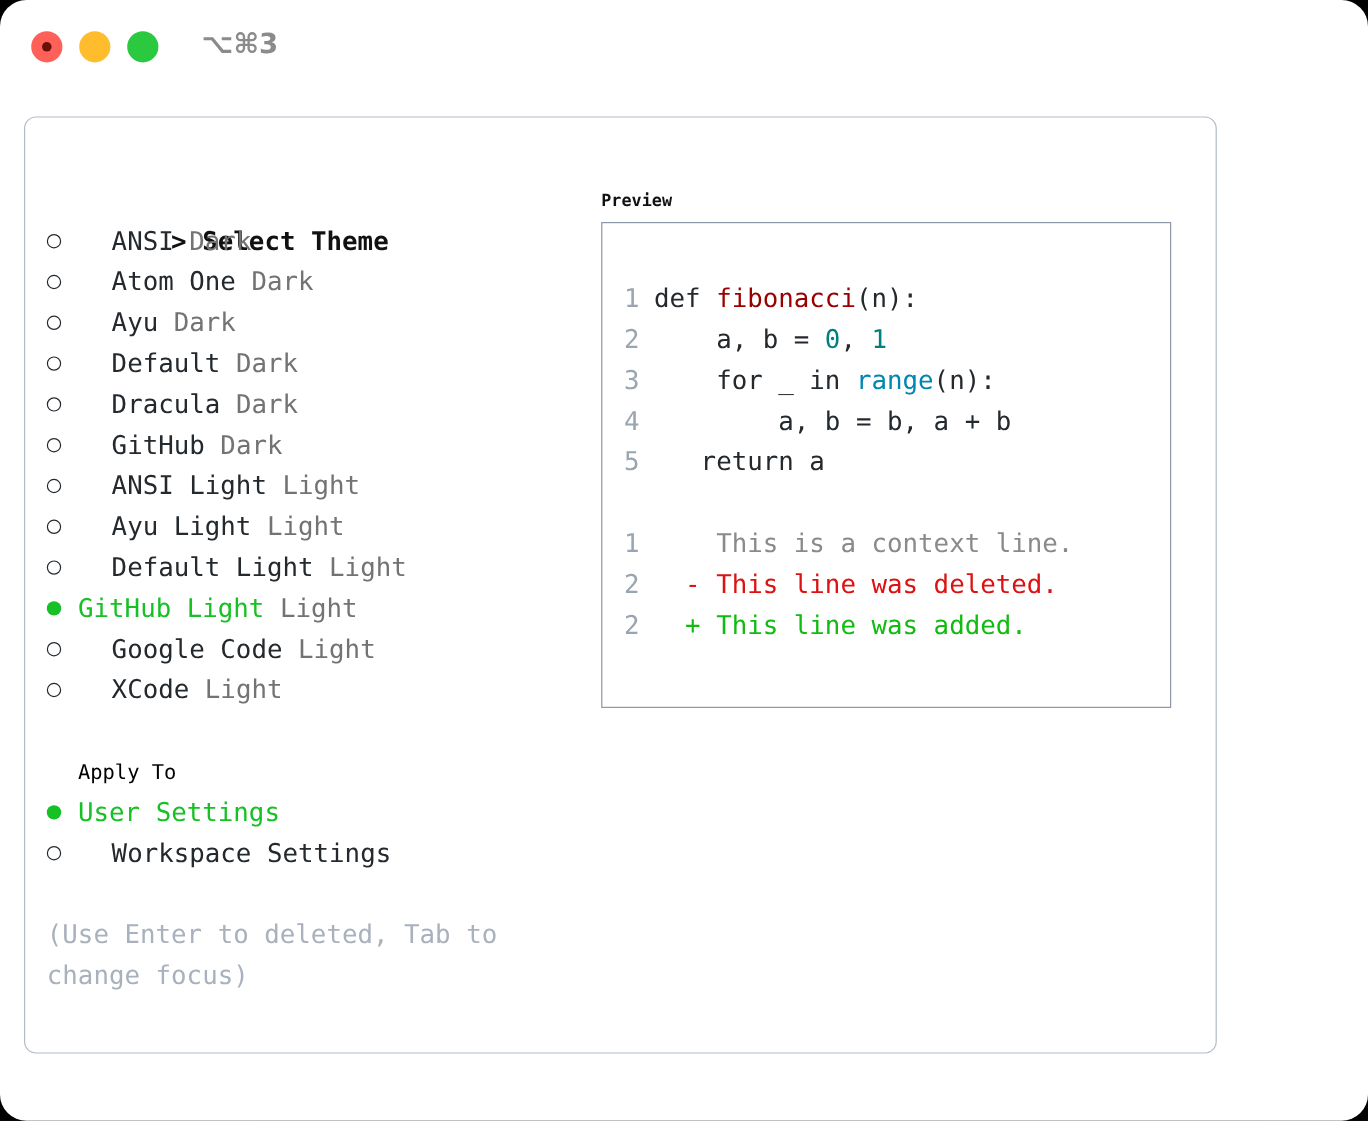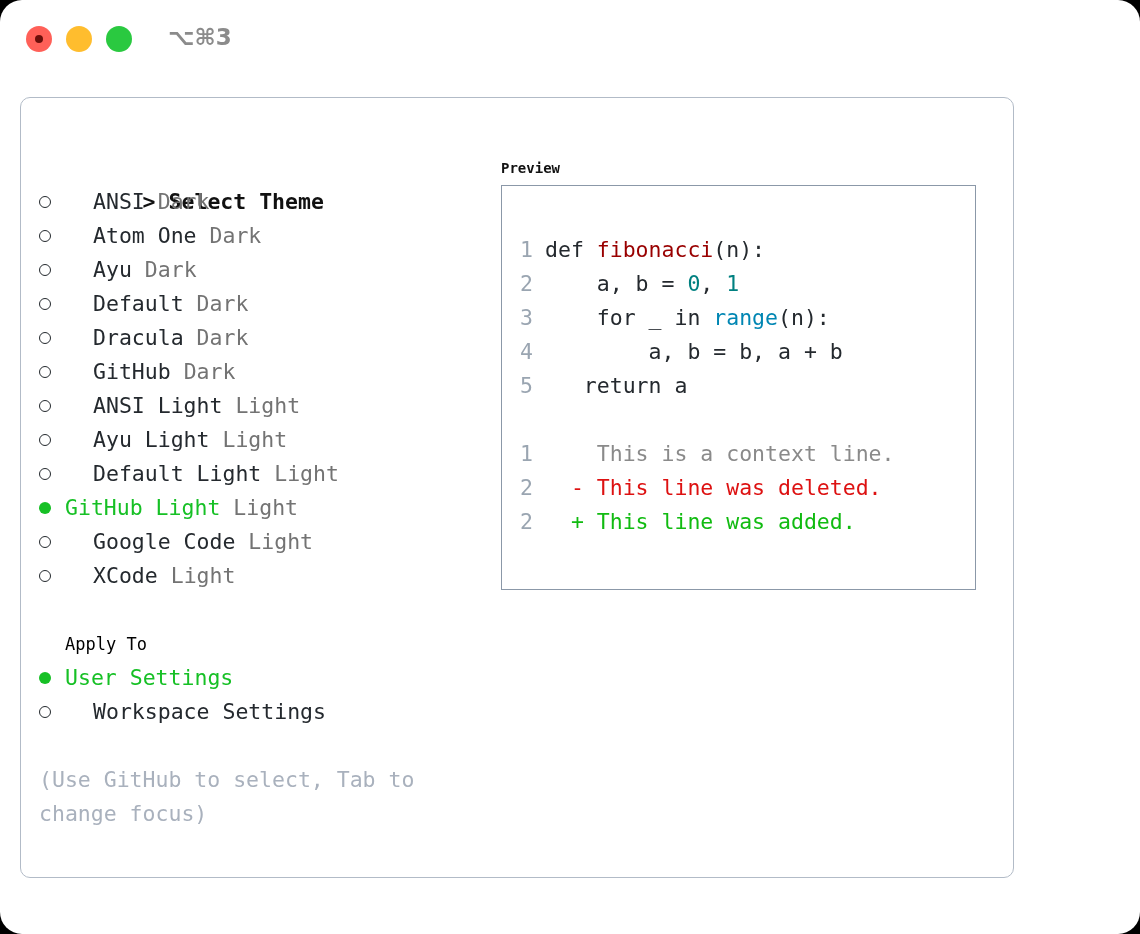--- a/index.html
+++ b/index.html
@@ -229,21 +229,21 @@
         </div>
 
       <div id="apply-block">
         <div class="apply-head">Apply To</div>
         <div id="apply-list">
             <div class="row"><span class="marker"><span class="dot-filled"></span></span><span class="lbl-selected">User Settings</span></div>
             <div class="row"><span class="marker"><span class="dot-empty"></span></span><span class="lbl-normal">Workspace Settings</span></div>
           </div>
       </div>
 
-      <div id="hint">(Use GitHub to select, Tab to change focus)</div>
+      <div id="hint">(Use Enter to deleted, Tab to change focus)</div>
     </div>
 
     <div id="right-col">
       <div id="preview-title">Preview</div>
       <div id="code-box">
         <div id="code-lines">
             <div class="code-line"><span class="ln">1</span><span class="t-plain">def </span><span class="t-func">fibonacci</span><span class="t-plain">(n):</span></div>
             <div class="code-line"><span class="ln">2</span><span class="t-plain">    a, b = </span><span class="t-num">0</span><span class="t-plain">, </span><span class="t-num">1</span></div>
             <div class="code-line"><span class="ln">3</span><span class="t-plain">    for _ in </span><span class="t-fn">range</span><span class="t-plain">(n):</span></div>
             <div class="code-line"><span class="ln">4</span><span class="t-plain">        a, b = b, a + b</span></div>

